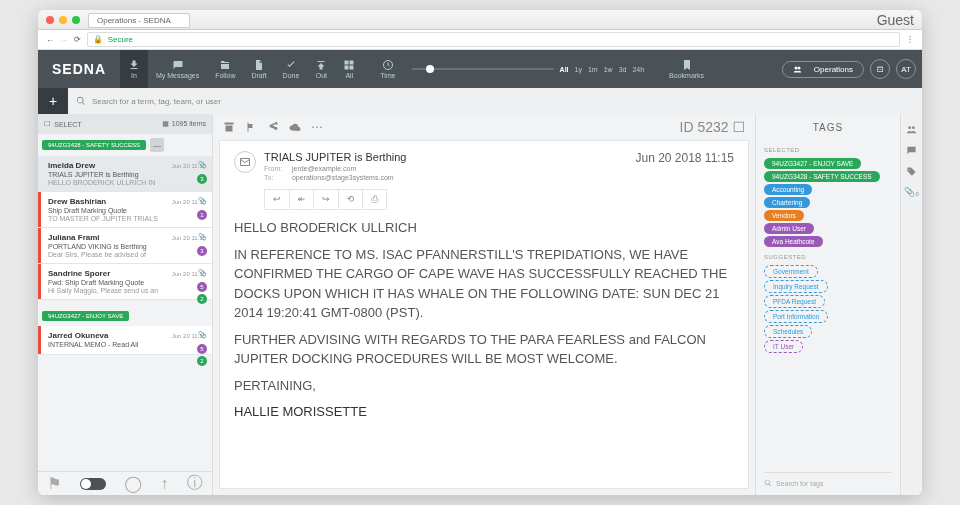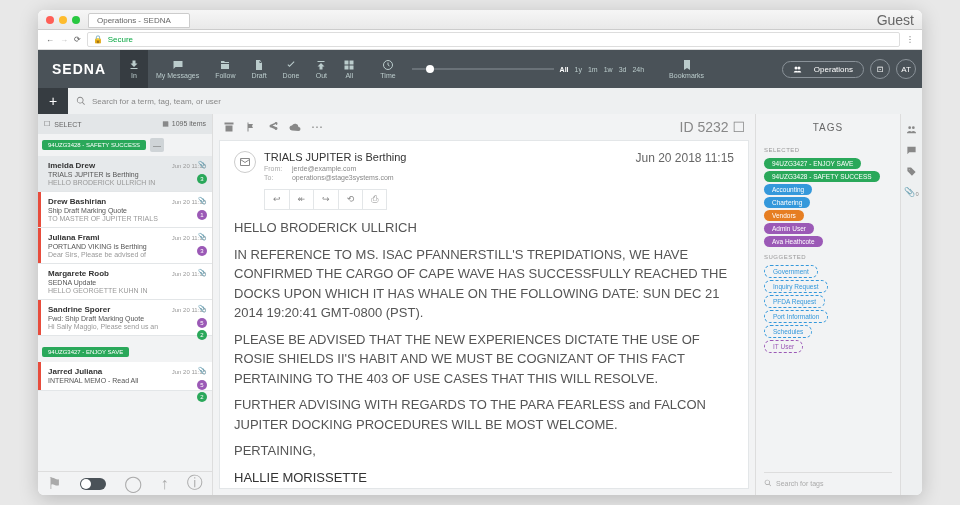--- a/index.html
+++ b/index.html
@@ -244,45 +244,36 @@
             <div class="mh">
               <span class="sender">Juliana Frami</span>
               <span class="date">Jun 20 11:15</span>
             </div>
             <div class="subj">PORTLAND VIKING is Berthing</div>
             <div class="prev">Dear Sirs, Please be advised of</div>
             <span class="clip">📎</span>
             <span class="badge purple">3</span>
           </div>
           <div class="msg">
-            <div class="mh">
-              <span class="sender">Margarete Roob</span>
-              <span class="date">Jun 20 11:15</span>
-            </div>
-            <div class="subj">SEDNA Update</div>
-            <div class="prev">HELLO GEORGETTE KUHN IN</div>
-            <span class="clip">📎</span>
-          </div>
-          <div class="msg">
             <div class="bar red"></div>
             <div class="mh">
               <span class="sender">Sandrine Sporer</span>
               <span class="date">Jun 20 11:15</span>
             </div>
             <div class="subj">Fwd: Ship Draft Marking Quote</div>
             <div class="prev">Hi Sally Maggio, Please send us an</div>
             <span class="clip">📎</span>
             <span class="badge purple">5</span>
             <span class="badge green" style="top:30px">2</span>
           </div>
           <div class="taghdr2"><span class="greentag">94UZG3427 - ENJOY SAVE</span></div>
           <div class="msg">
             <div class="bar red"></div>
             <div class="mh">
-              <span class="sender">Jarred Juliana</span>
+              <span class="sender">Jarred Okuneva</span>
               <span class="date">Jun 20 11:15</span>
             </div>
             <div class="subj">INTERNAL MEMO - Read All</div>
             <div class="prev"></div>
             <span class="clip">📎</span>
             <span class="badge purple">5</span>
             <span class="badge green" style="top:30px">2</span>
           </div>
         </div>
       <div class="listfoot">
@@ -328,21 +319,20 @@
         <div class="mactions">
           <span>↩</span>
           <span>↞</span>
           <span>↪</span>
           <span>⟲</span>
           <span>⎙</span>
         </div>
         <div class="mtext">
           <p>HELLO BRODERICK ULLRICH</p>
           <p>IN REFERENCE TO MS. ISAC PFANNERSTILL'S TREPIDATIONS, WE HAVE CONFIRMED THE CARGO OF CAPE WAVE HAS SUCCESSFULLY REACHED THE DOCKS UPON WHICH IT HAS WHALE ON THE FOLLOWING DATE: SUN DEC 21 2014 19:20:41 GMT-0800 (PST).</p>
-          <p>PLEASE BE ADVISED THAT THE NEW EXPERIENCES DICTATE THE USE OF ROSIE SHIELDS II'S HABIT AND WE MUST BE COGNIZANT OF THIS FACT PERTAINING TO THE 403 OF USE CASES THAT THIS WILL RESOLVE.</p>
           <p>FURTHER ADVISING WITH REGARDS TO THE PARA FEARLESS and FALCON JUPITER DOCKING PROCEDURES WILL BE MOST WELCOME.</p>
           <p>PERTAINING,</p>
           <p class="sig">HALLIE MORISSETTE</p>
         </div>
       </div>
     </div>
 
     <div class="tagcol">
       <h3>TAGS</h3>
       <div class="tagsec">SELECTED</div>

